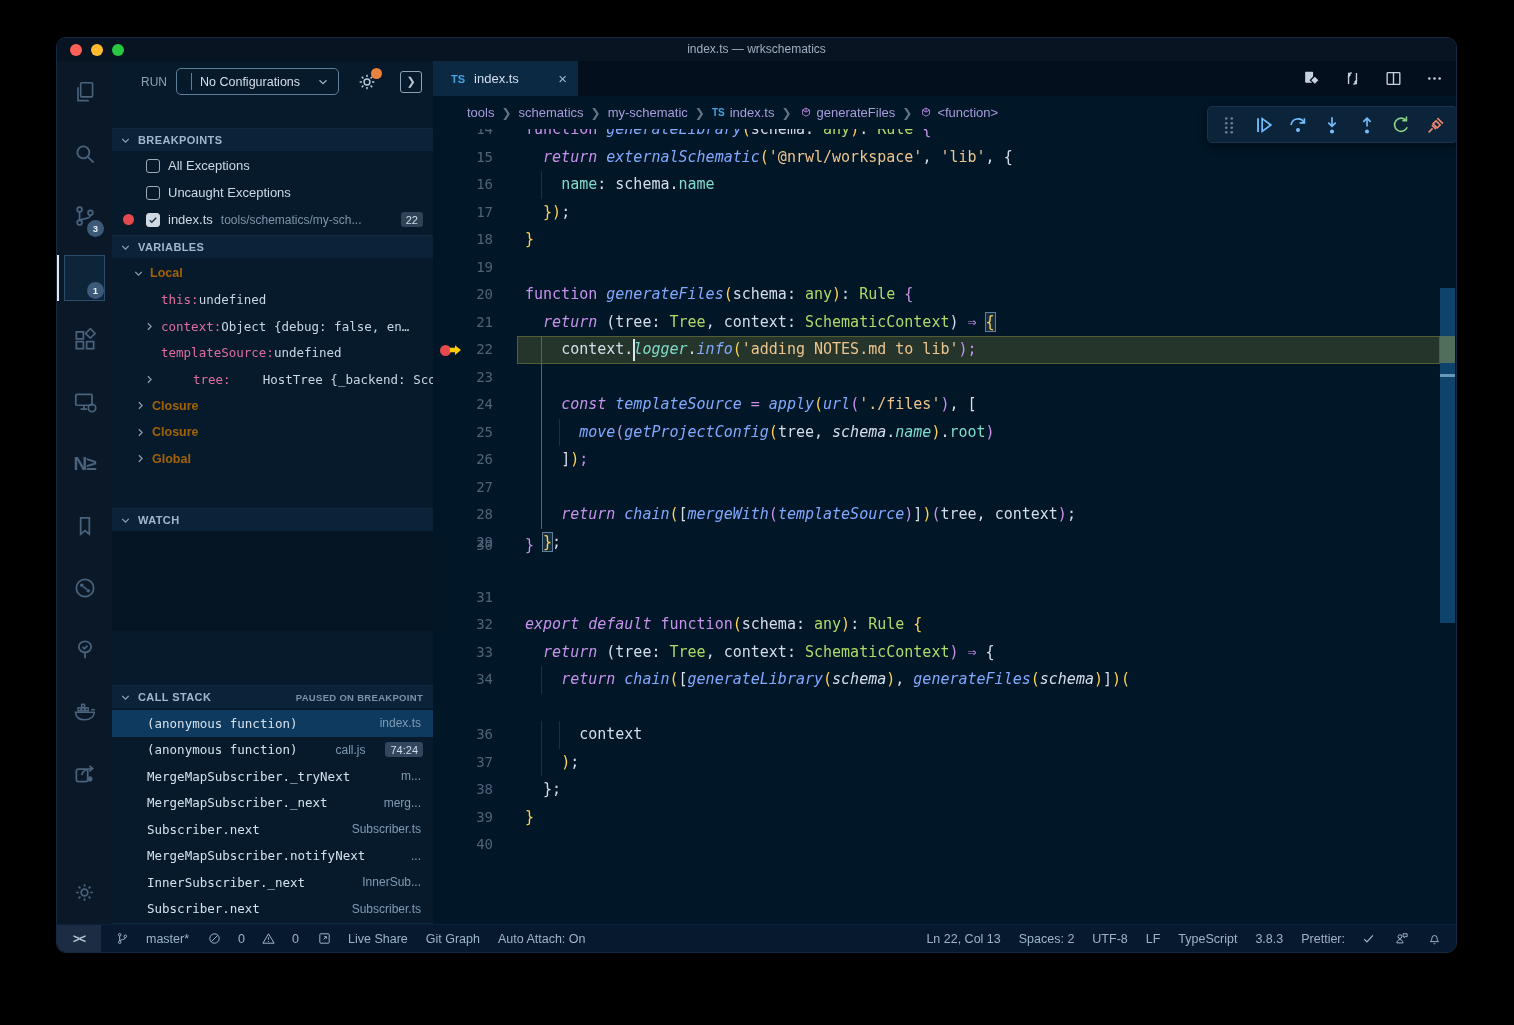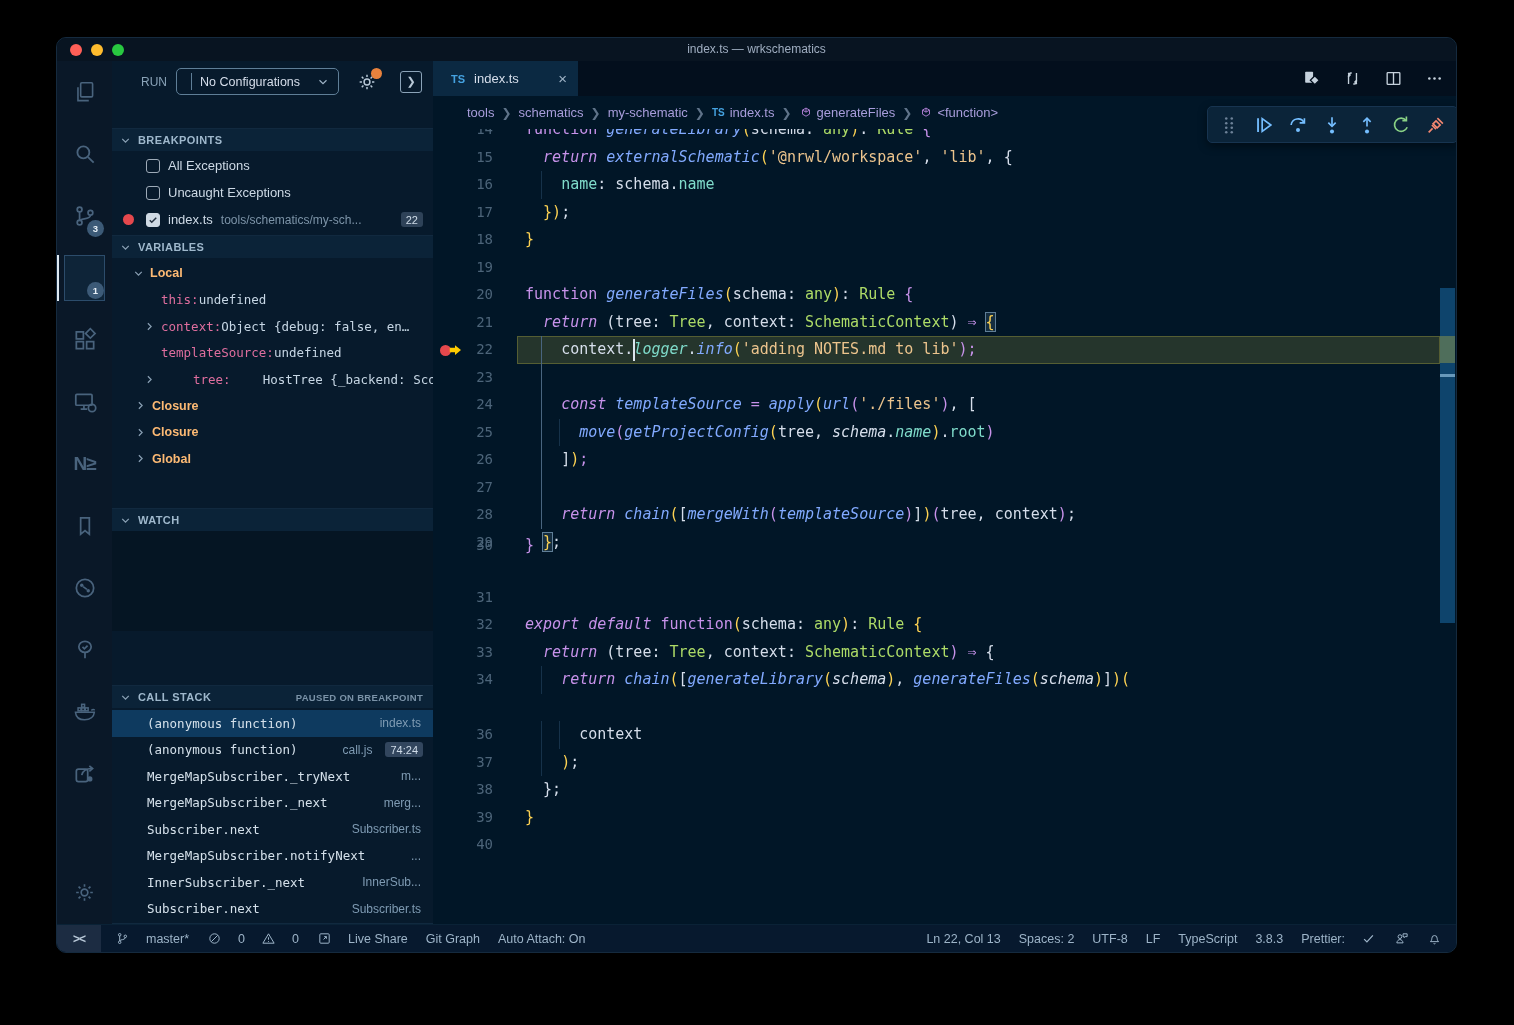--- a/index.html
+++ b/index.html
@@ -45,21 +45,21 @@
   .bp-row { position:absolute; left:0; right:0; height:27px; display:flex; align-items:center; font-size:13px; color:#cdd9e5; }
   .bp-dot { position:absolute; left:11px; width:11px; height:11px; border-radius:50%; background:#e5484d; }
   .checkbox { width:14px; height:14px; border:1.5px solid #9eabb8; border-radius:3px; margin-left:34px; margin-right:8px; flex:none; }
   .checkbox.checked { background:#cfd9e3; border-color:#cfd9e3; position:relative; }
   .checkbox.checked svg { position:absolute; inset:0; color:#24313f; }
   .bp-path { color:#7d94a8; font-size:12px; margin-left:8px; white-space:nowrap; }
   .badge { margin-left:auto; margin-right:10px; background:#2e4258; color:#cfdce8; font-size:11px; border-radius:3px; padding:1.5px 5px; }
   .var-row { position:absolute; left:0; right:0; height:26.5px; display:flex; align-items:center;
     font-family:"DejaVu Sans Mono","Liberation Mono",monospace; font-size:12.5px; color:#c6d6e4; white-space:nowrap; overflow:hidden; }
   .var-row .chev { color:#8aa0b4; flex:none; }
-  .scope-label { font-family:"Liberation Sans",sans-serif; font-size:12.5px; font-weight:bold; color:#fdba74; }
+  .scope-label { font-family:"Liberation Sans",sans-serif; font-size:12.5px; font-weight:bold; color:#a16207; }
   .var-name { color:#df6e9e; }
   .cs-row { position:absolute; left:0; right:0; height:26.5px; display:flex; align-items:center; font-size:12.5px; }
   .cs-row.selected { background:#0e3a5f; }
   .cs-fn { margin-left:35px; font-family:"DejaVu Sans Mono","Liberation Mono",monospace; color:#d4e0ea; white-space:nowrap; }
   .cs-file { margin-left:auto; margin-right:12px; color:#7f9bb3; font-size:12px; white-space:nowrap; }
   .cs-badge { background:#32465e; color:#cfdce8; font-size:11px; border-radius:3px; padding:1.5px 5px; margin-right:10px; flex:none; }
   .cs-row .cs-badge { margin-left:8px; margin-right:10px; }
   
   .editor { position:absolute; left:376px; top:23px; right:0; bottom:28px; background:#011627; }
   .tabbar { position:absolute; left:0; top:0; right:0; height:35px; background:#030f1d; }
@@ -394,21 +394,21 @@
         </span>
       <span>WATCH</span>
     </div>
     <div id="cs-rows">
         <div class="cs-row selected" style="top: 649px;">
           <span class="cs-fn">(anonymous function)</span>
           <span class="cs-file">index.ts</span>
         </div>
         <div class="cs-row" style="top: 675.5px;">
           <span class="cs-fn">(anonymous function)</span>
-          <span class="cs-file" style="margin-left: auto; margin-right: 5px;">call.js</span>
+          <span class="cs-file" style="margin-left: auto; margin-right: 12px;">call.js</span>
           <span class="cs-badge" style="order: 3; margin-left: 8px;">74:24</span>
         </div>
         <div class="cs-row" style="top: 702px;">
           <span class="cs-fn">MergeMapSubscriber._tryNext</span>
           <span class="cs-file">m...</span>
         </div>
         <div class="cs-row" style="top: 728.5px;">
           <span class="cs-fn">MergeMapSubscriber._next</span>
           <span class="cs-file">merg...</span>
         </div>

